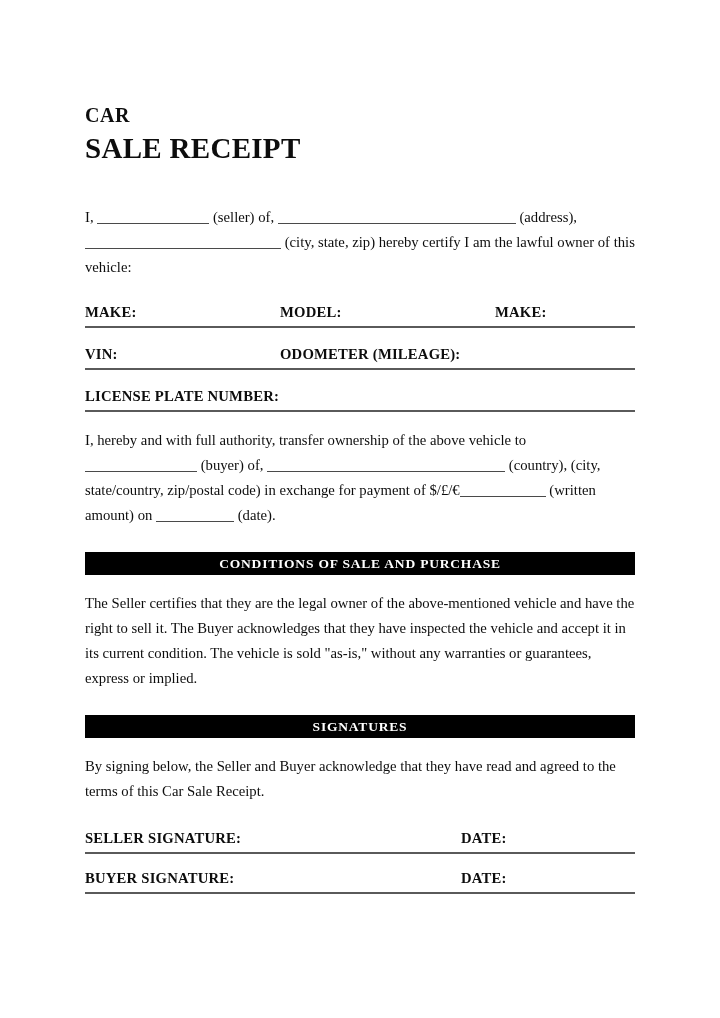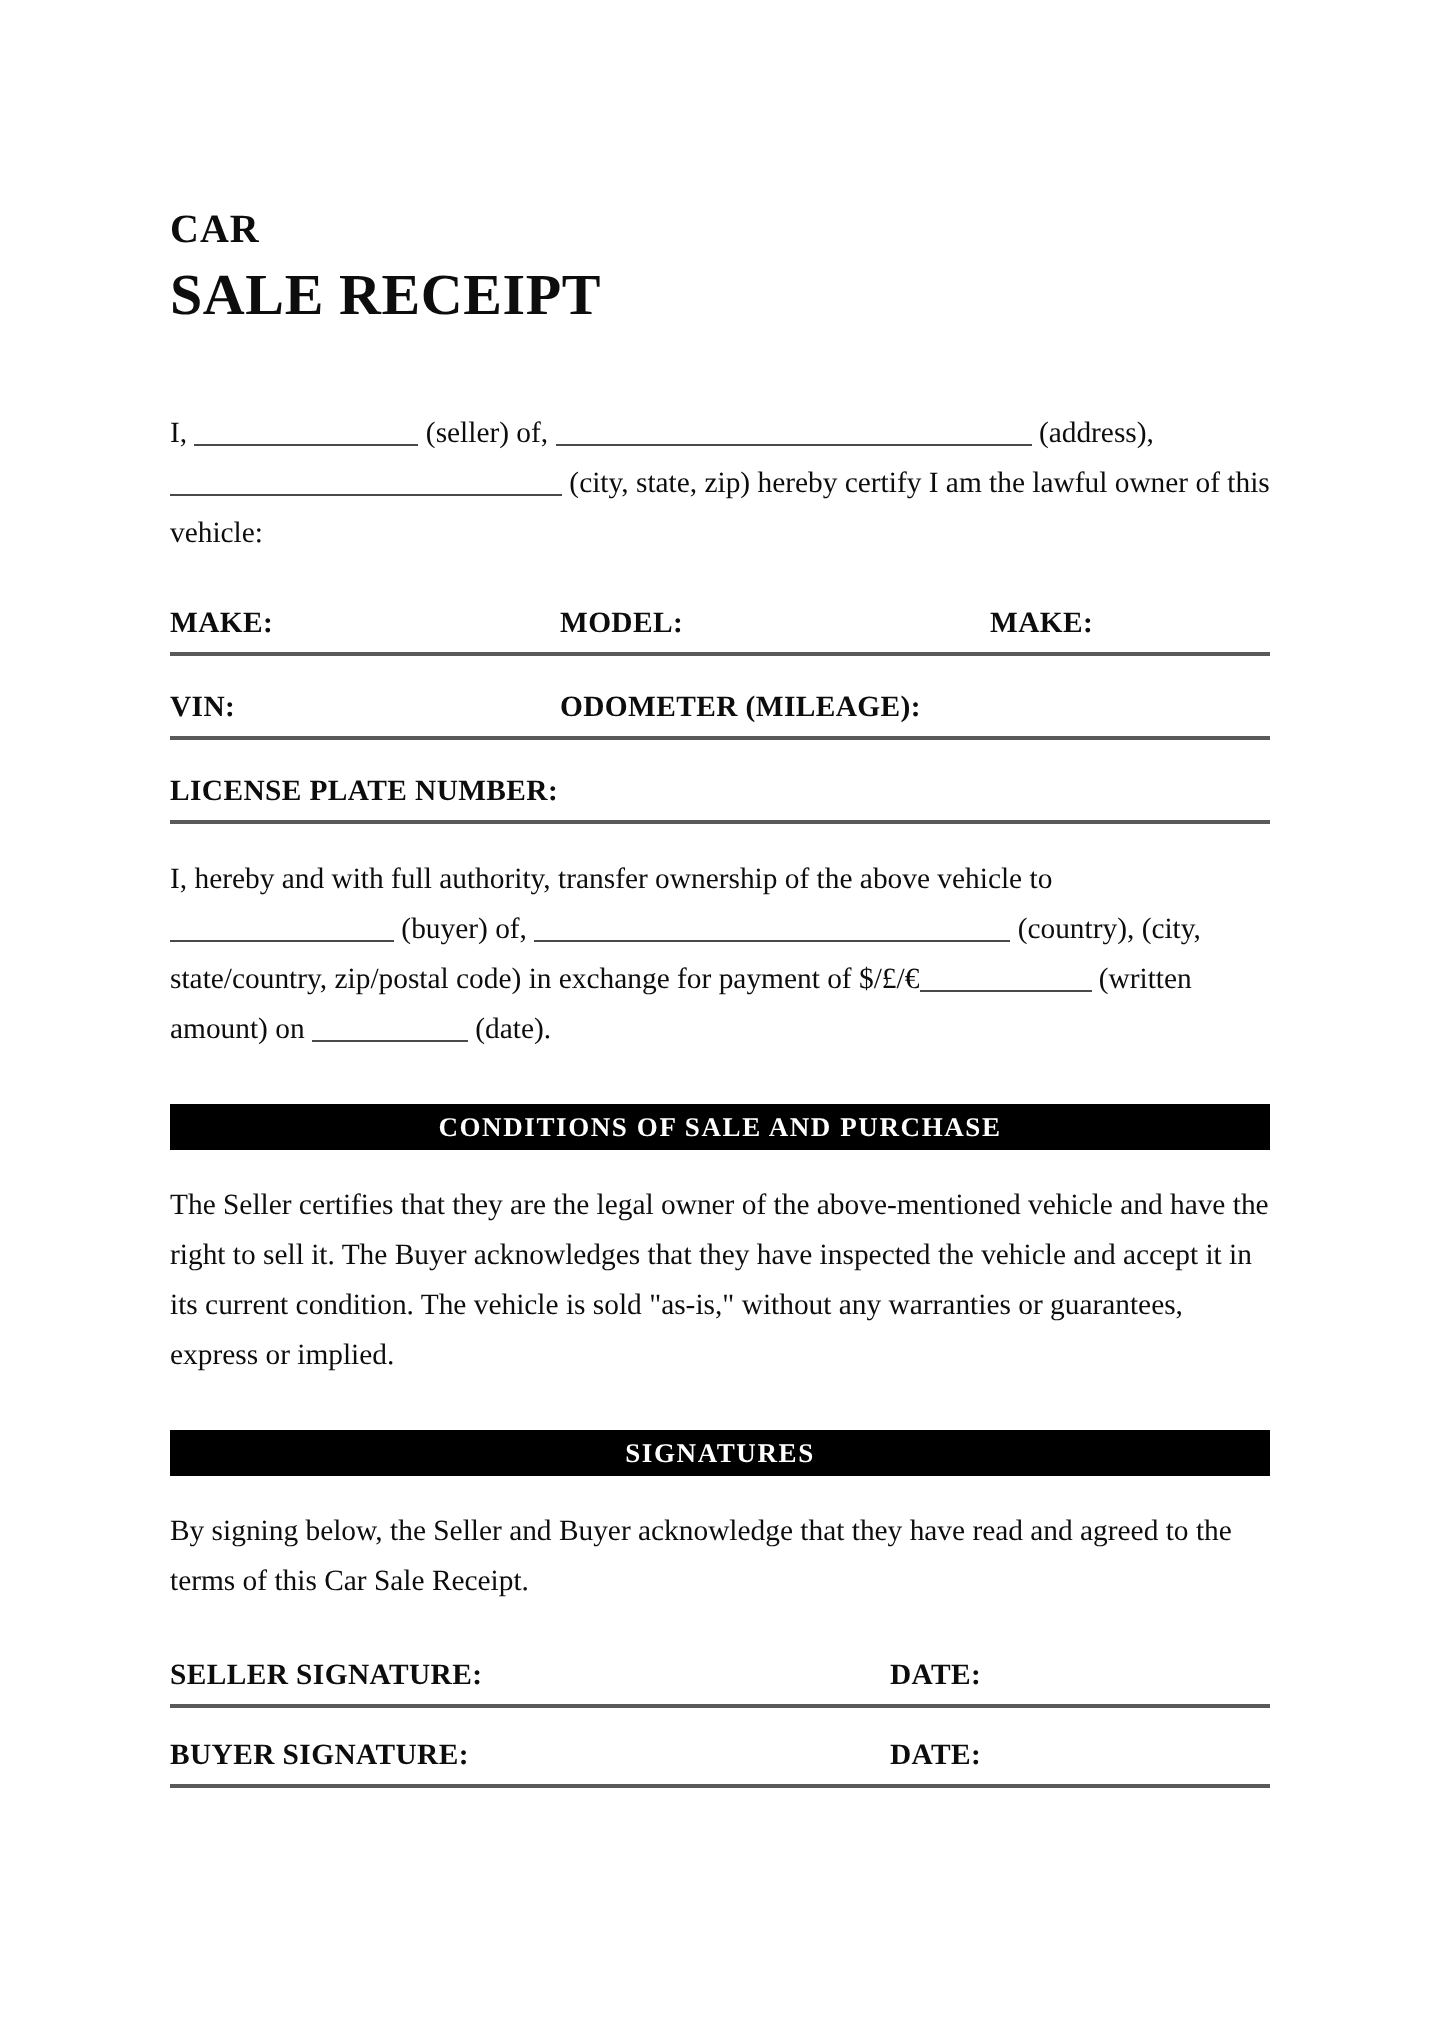--- a/index.html
+++ b/index.html
@@ -100,21 +100,21 @@
     position: absolute;
     bottom: 5px;
     font-size: 14.7px;
     font-weight: bold;
     letter-spacing: 0.2px;
     white-space: nowrap;
   }
   .col-1 { left: 0px; }
   .col-2 { left: 195px; }
   .col-3 { left: 410px; }
-  .col-sig-date { left: 360px; }
+  .col-sig-date { left: 376px; }
 
   .spacer-8  { height: 8px; }
   .spacer-10 { height: 10px; }
   .spacer-14 { height: 14px; }
   .spacer-16 { height: 16px; }
   .spacer-18 { height: 18px; }
   .spacer-24 { height: 24px; }
   .spacer-28 { height: 28px; }
 </style>
 </head>

